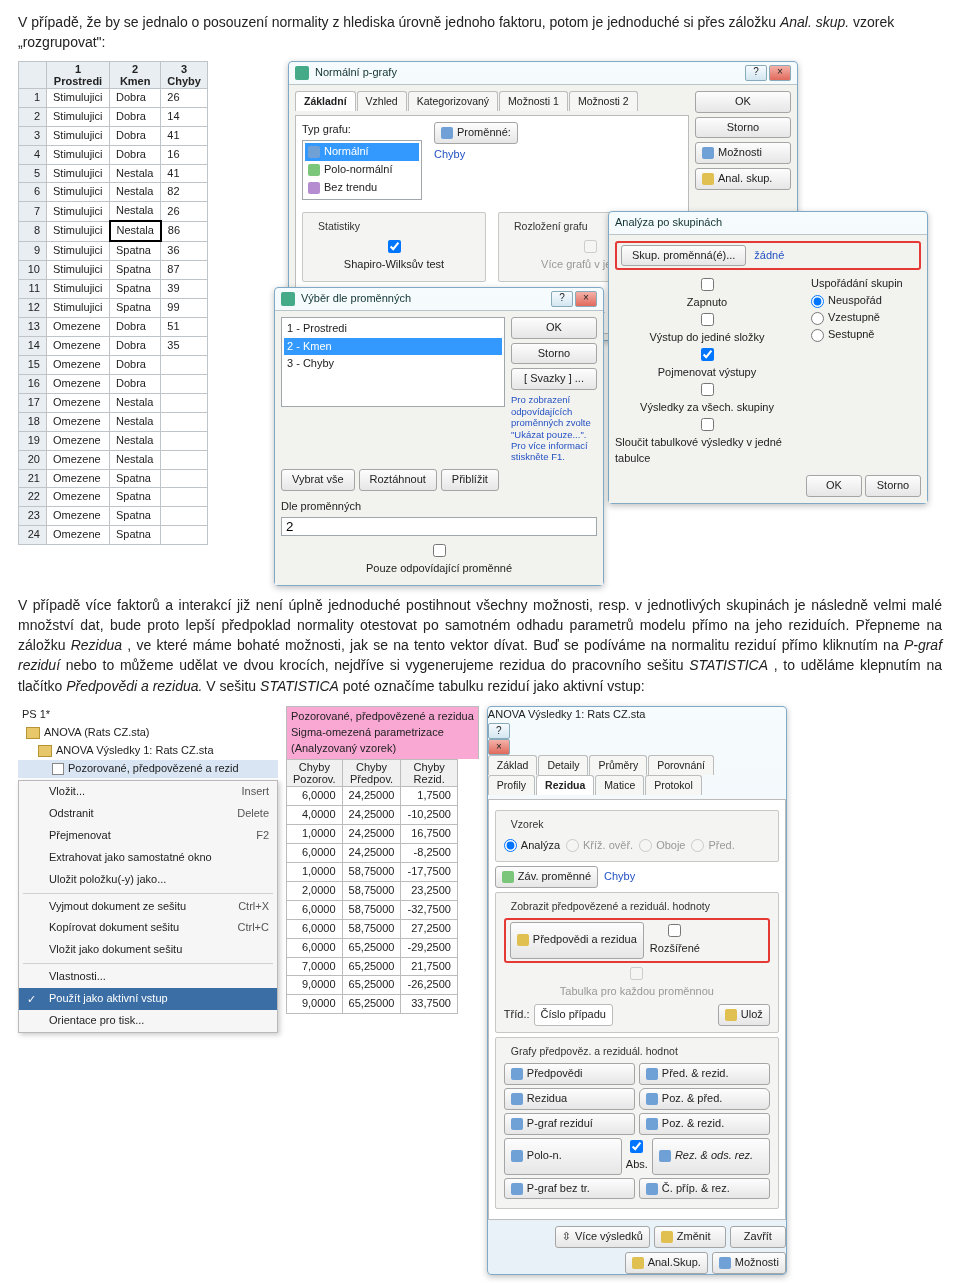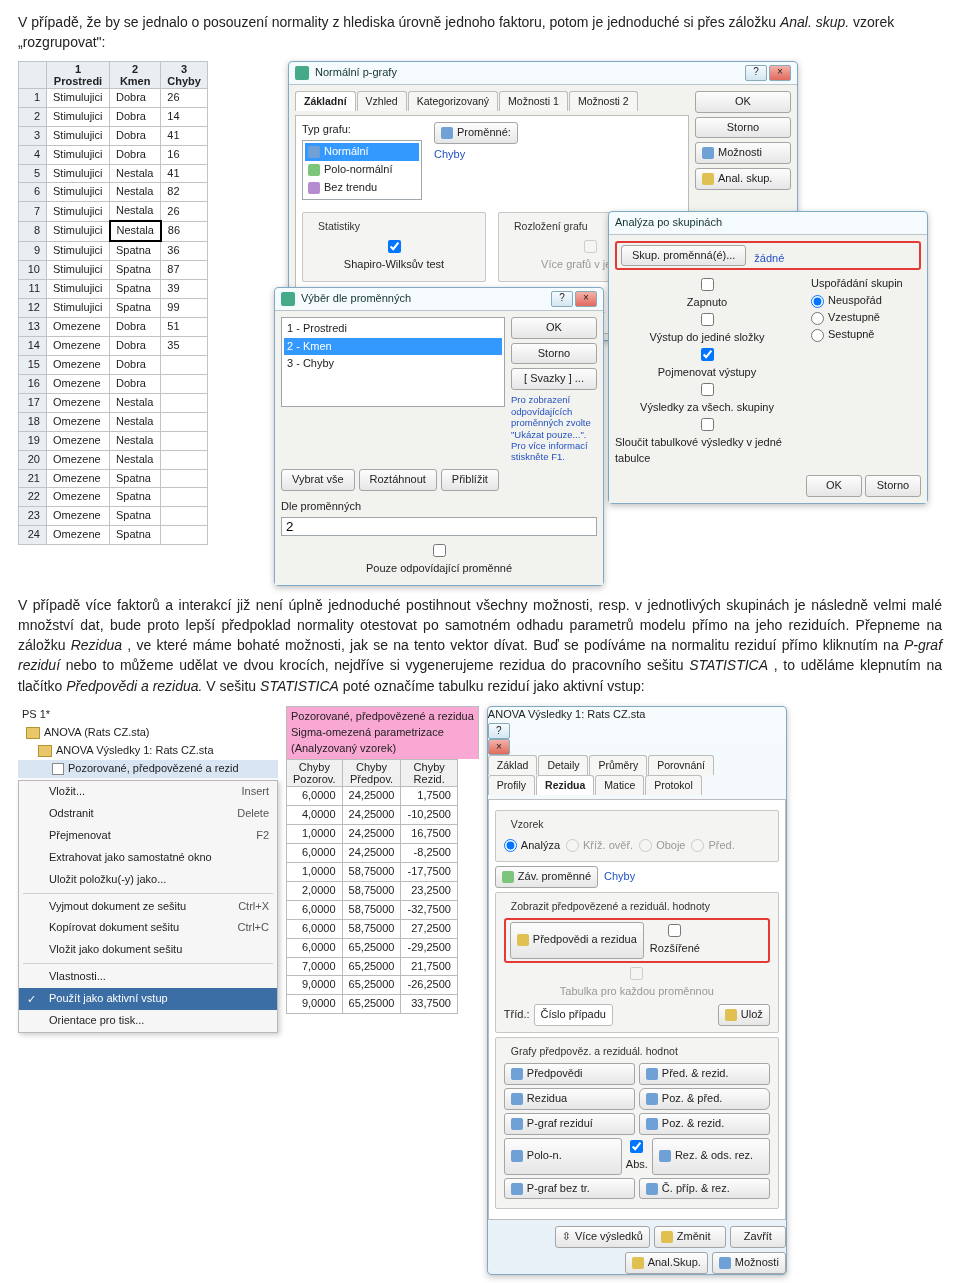--- a/index.html
+++ b/index.html
@@ -323,21 +323,21 @@
           </div>
       </div>
     </div>
   </div>
 
   <div class="win" style="left:590px; top:150px; width:320px;">
     <div class="titlebar">
       <span class="ttl">Analýza po skupinách</span>
     </div>
     <div class="body">
-      <div class="redbox" style="display:flex; align-items:flex-end; gap:8px; margin-bottom:6px;">
+      <div class="redbox" style="display:flex; align-items:center; gap:8px; margin-bottom:6px;">
         <span class="btn">Skup. proměnná(é)...</span>
         <span class="linkblue">žádné</span>
       </div>
       <div style="display:flex; gap:12px;">
         <div style="flex:1;">
           <label class="chk">
               <input type="checkbox" style="">
               <span>Zapnuto</span>
             </label>
           <label class="chk">
@@ -707,21 +707,21 @@
               </div>
               <div style="display: flex; gap: 4px; margin-bottom: 3px;">
                 <span class="btn2" style="flex: 1 1 0%;">
                   <span class="miniico b"></span>
                   <span>Polo-n.</span>
                 </span>
                 <label class="chk">
                   <input type="checkbox" checked="" style="">
                   <span>Abs.</span>
                 </label>
-                <span class="btn2" style="flex: 1 1 0%;">
+                <span class="btn2" style="flex: 1 1 0%; font-style: italic;">
                   <span class="miniico b"></span>
                   <span>Rez. &amp; ods. rez.</span>
                 </span>
               </div>
               <div style="display: flex; gap: 4px; margin-bottom: 3px;">
                 <span class="btn2" style="flex: 1 1 0%;">
                   <span class="miniico b"></span>
                   <span>P-graf bez tr.</span>
                 </span>
                 <span class="btn2" style="flex: 1 1 0%;">

